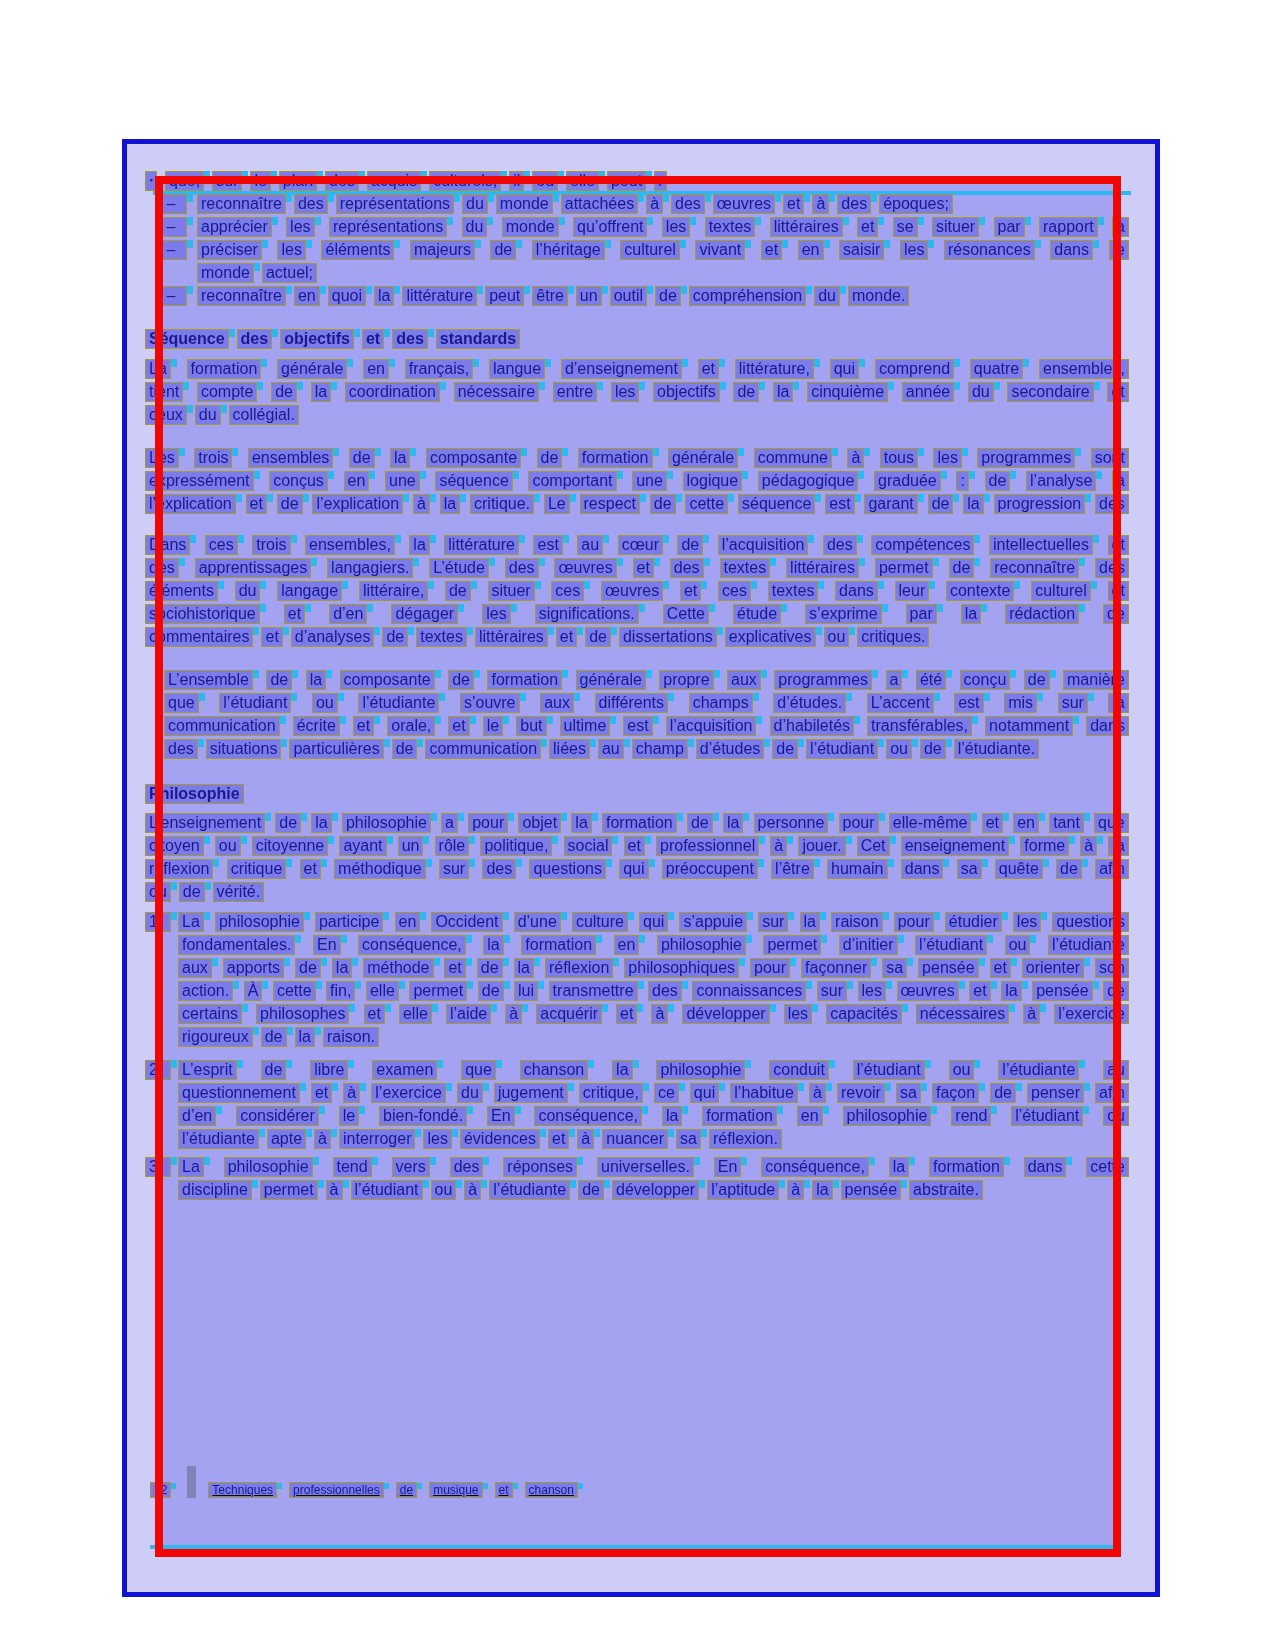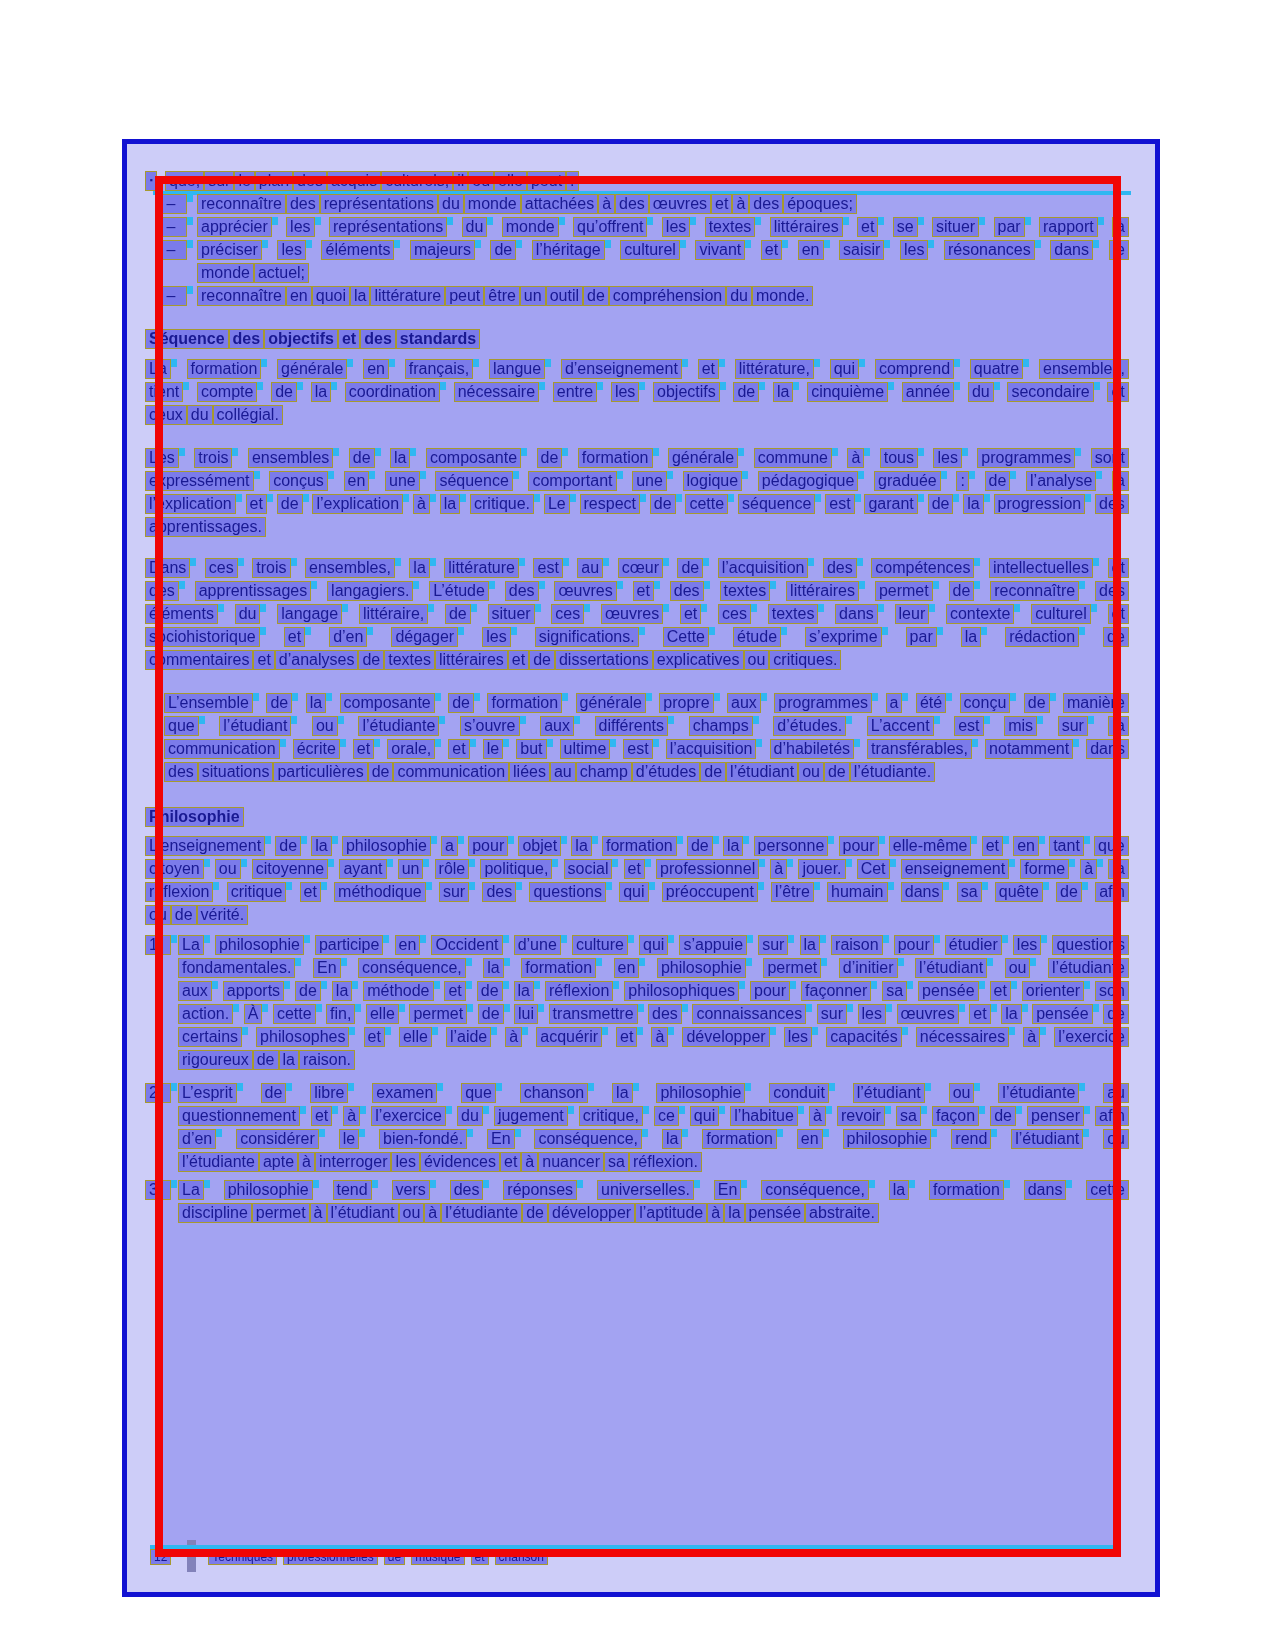--- a/index.html
+++ b/index.html
@@ -36,21 +36,21 @@
   [data-name="heading-philosophie"]{margin-top:25px;}
   [data-name="para-philosophie"]{margin-top:9px;}
   [data-name="heading-principes"]{margin-top:31px;}
   [data-name="item-1"]{margin-top:10px;}
   [data-name="item-2"]{margin-top:13px;}
   [data-name="item-3"]{margin-top:8px;}
   .block.heading .w{font-weight:bold;}
 
   .line{display:flex;height:20px;margin-bottom:3px;position:relative;align-items:flex-start;}
   .words{display:flex;flex:1;min-width:0;}
-  .line:not(.j) .words{justify-content:flex-start;gap:0;}
+  .line:not(.j) .words{justify-content:flex-start;gap:8px;}
   .line.j .words{justify-content:space-between;}
   
   .line.ct::before{
     content:'';position:absolute;left:8px;right:-2px;top:-3px;height:4px;
     background:#2fb7f2;z-index:0;
   }
   
   .w{
     position:relative;box-sizing:border-box;background:#7b7bea;
     border:1px solid #a6992f;color:#191992;
@@ -61,24 +61,24 @@
     background:#2fb7f2;
   }
   .words .w:last-child::after{display:none;}
   .mk-dash{width:32px;text-align:center;margin-left:10px;margin-right:10px;}
   .mk-num{width:26px;text-align:left;margin-right:7px;}
   .mk-frag{width:12px;margin-right:8px;font-size:9px;line-height:17px;text-align:center;overflow:hidden;}
   .ind-1{margin-left:52px;}
   .ind-2{margin-left:33px;align-items:center;}
 
   
-  .footer{position:absolute;left:150px;top:1542px;display:flex;align-items:center;z-index:2;}
+  .footer{position:absolute;left:150px;top:1468px;display:flex;align-items:flex-end;z-index:2;}
   .footer .w{font-size:12px;height:16px;line-height:14px;padding:0 3px;}
   .footer .w::after{height:6px;width:5px;right:-6px;top:0;}
-  .footer .fwords{display:flex;gap:6px;}
+  .footer .fwords{display:flex;gap:12px;text-decoration:underline;}
   .vbar{width:9px;height:32px;background:#8282ba;margin:-2px 12px 0 16px;flex:0 0 auto;}
   .footer-cyan{
     position:absolute;left:150px;top:1545px;width:967px;height:4px;
     background:#2fb7f2;z-index:3;
   }
 </style>
 </head>
 <body>
 
 <div class="card" data-name="page-card"></div>
@@ -297,25 +297,20 @@
           <span class="w" data-name="word-box">respect</span>
           <span class="w" data-name="word-box">de</span>
           <span class="w" data-name="word-box">cette</span>
           <span class="w" data-name="word-box">séquence</span>
           <span class="w" data-name="word-box">est</span>
           <span class="w" data-name="word-box">garant</span>
           <span class="w" data-name="word-box">de</span>
           <span class="w" data-name="word-box">la</span>
           <span class="w" data-name="word-box">progression</span>
           <span class="w" data-name="word-box">des</span>
-        </div>
-      </div>
-      <div class="line" data-name="text-line">
-        <div class="words" data-name="line-words">
-          <span class="w" data-name="word-box">apprentissages.</span>
         </div>
       </div>
     </div>
     <div class="block para" data-name="para-litterature">
       <div class="line j" data-name="text-line">
         <div class="words" data-name="line-words">
           <span class="w" data-name="word-box">Dans</span>
           <span class="w" data-name="word-box">ces</span>
           <span class="w" data-name="word-box">trois</span>
           <span class="w" data-name="word-box">ensembles,</span>

